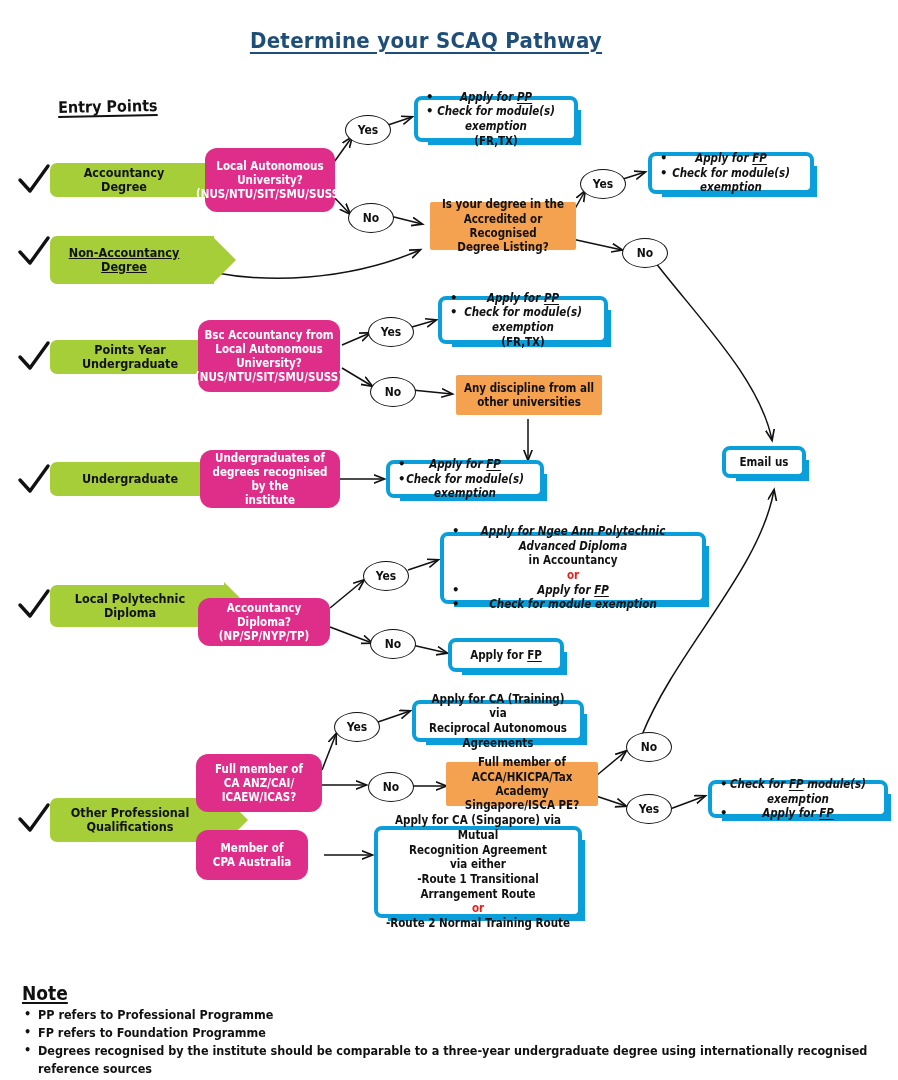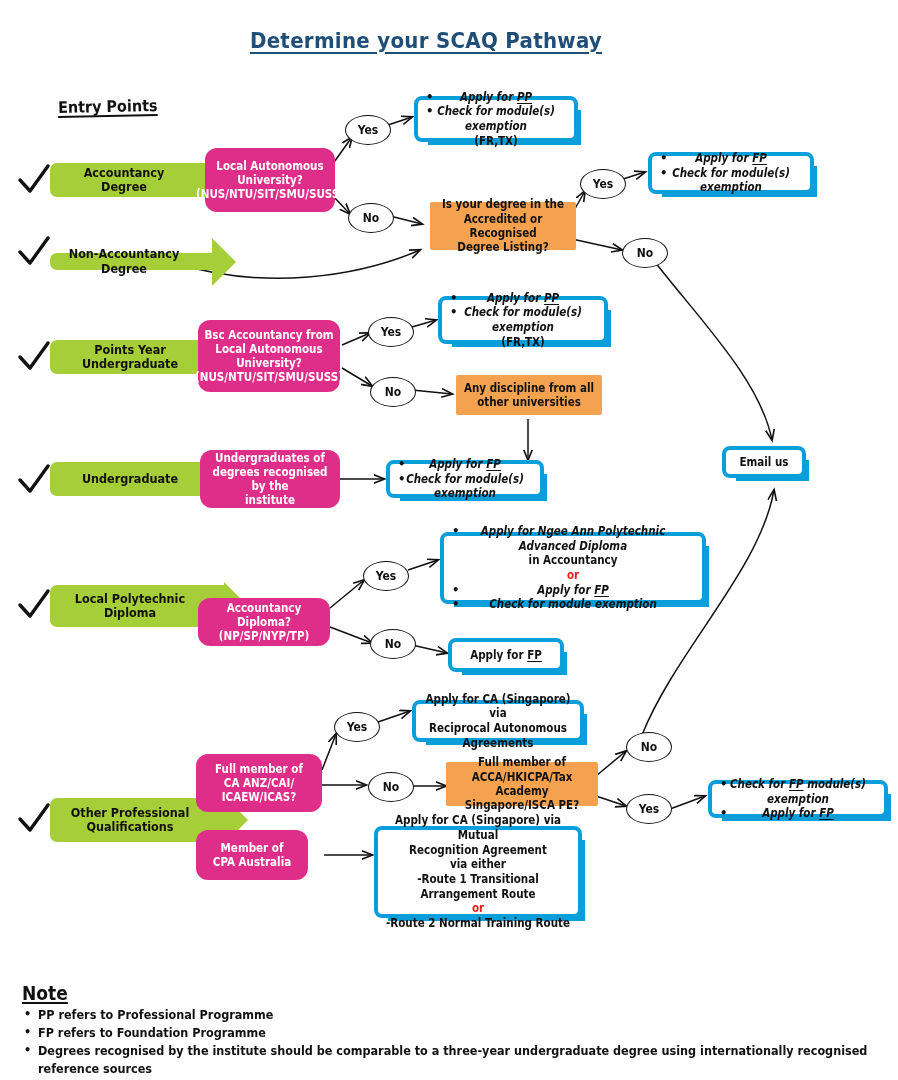--- a/index.html
+++ b/index.html
@@ -200,21 +200,21 @@
   </svg>
   <svg class="check" style="left:16px;top:802px;" viewBox="0 0 36 34">
     <path d="M4,17 L14,28 L32,3" fill="none" stroke="#111" stroke-width="3.4" stroke-linecap="round" stroke-linejoin="round"></path>
   </svg>
 
   <div class="arrow-banner" style="left:50px;top:163px;width:128px;height:34px;">
     <span class="lbl">Accountancy Degree</span>
     <span class="head"></span>
   </div>
 
-  <div class="arrow-banner" style="left:50px;top:253px;width:128px;height:17px;">
+  <div class="arrow-banner" style="left:50px;top:236px;width:128px;height:48px;text-decoration:underline;">
     <span class="lbl">Non-Accountancy Degree</span>
     <span class="head"></span>
   </div>
 
   <div class="arrow-banner" style="left:50px;top:340px;width:140px;height:34px;">
     <span class="lbl">Points Year Undergraduate</span>
     <span class="head"></span>
   </div>
 
   <div class="arrow-banner" style="left:50px;top:462px;width:140px;height:34px;">
@@ -327,21 +327,21 @@
   </div>
 
   <div class="blue" style="left:448px;top:638px;width:116px;height:34px;">
     <div class="inner">
       <span class="ln">Apply for <span class="u">FP</span></span>
     </div>
   </div>
 
   <div class="blue" style="left:412px;top:700px;width:172px;height:42px;">
     <div class="inner">
-      <span class="ln">Apply for CA (Singapore) via</span>
+      <span class="ln">Apply for CA (Training) via</span>
       <span class="ln">Reciprocal Autonomous Agreements</span>
     </div>
   </div>
 
   <div class="blue" style="left:374px;top:826px;width:208px;height:92px;">
     <div class="inner">
       <span class="ln">Apply for CA (Singapore) via Mutual</span>
       <span class="ln">Recognition Agreement</span>
       <span class="ln">via either</span>
       <span class="ln">-Route 1 Transitional Arrangement Route</span>

